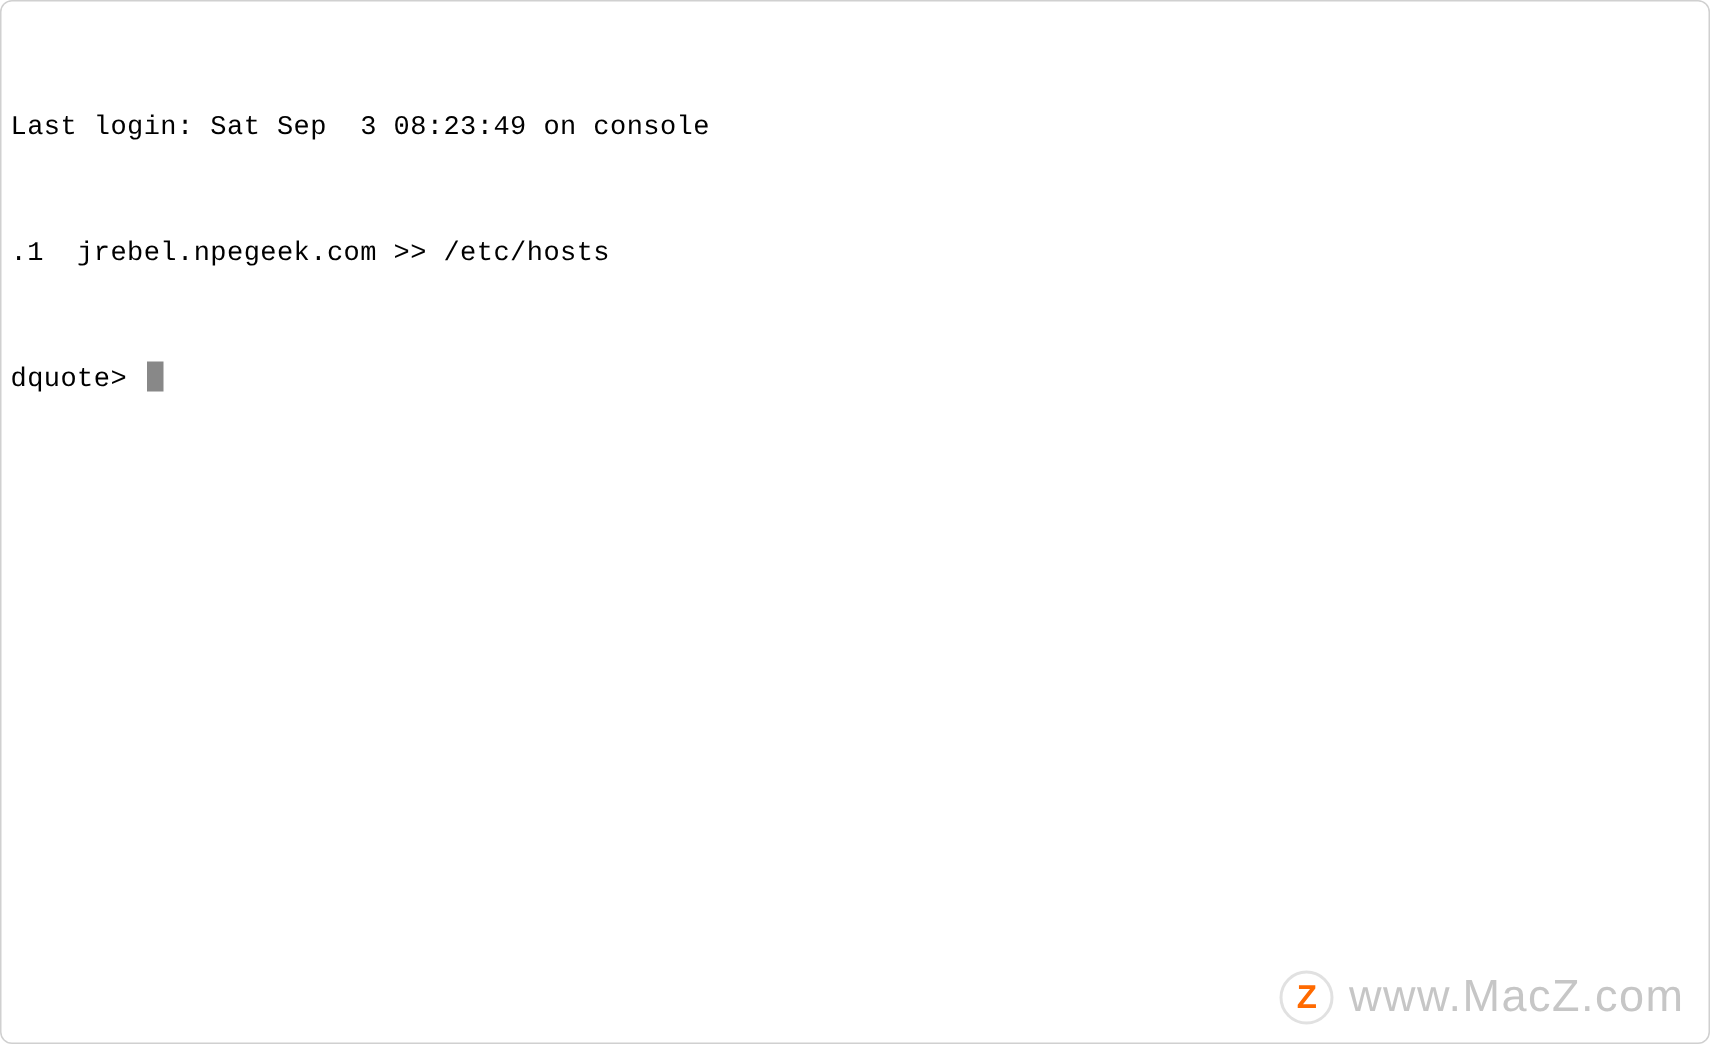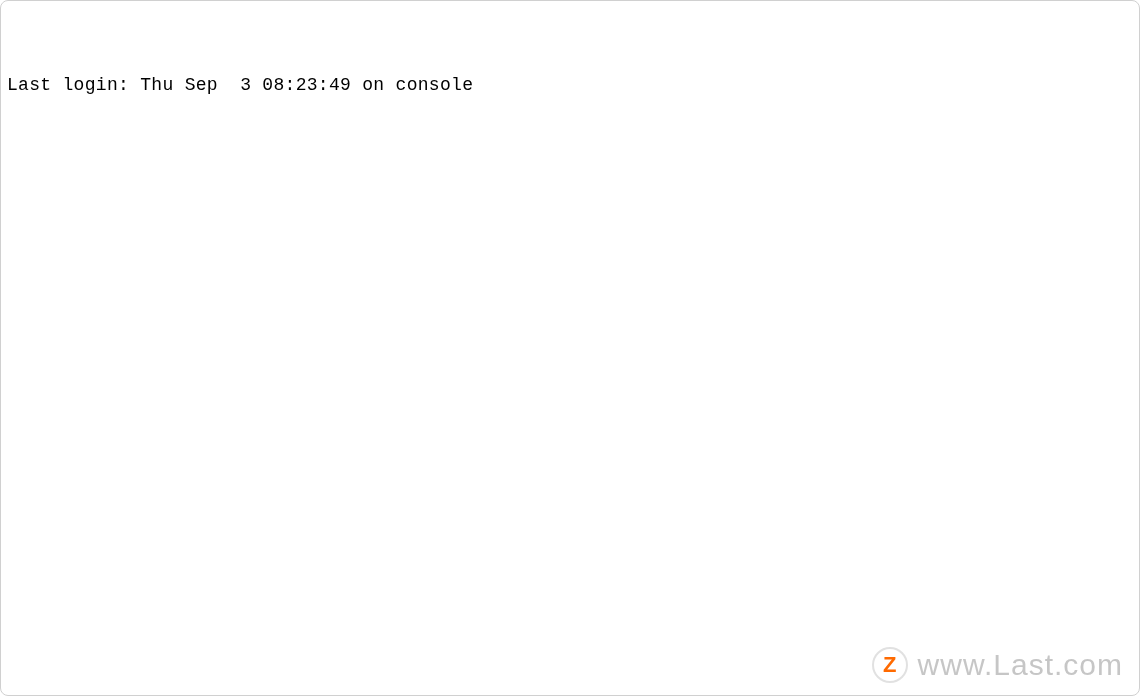--- a/index.html
+++ b/index.html
@@ -65,21 +65,23 @@
       font-family: Arial, Helvetica, sans-serif;
       font-size: 22px;
       font-weight: bold;
       color: #ff6a00;
     }
   </style>
 </head>
 <body>
 
 <div class="terminal">
-  <span class="line">Last login: Thu Sep  3 08:23:49 on console</span>
+  <span class="line">Last login: Sat Sep  3 08:23:49 on console</span>
+  <span class="line">.1  jrebel.npegeek.com &gt;&gt; /etc/hosts</span>
+  <span class="line"><span>dquote&gt; </span><span class="cursor"></span></span>
 </div>
 
 <div class="watermark">
   <div class="watermark-z">
     <span>Z</span>
   </div>
-  <span class="watermark-text">www.Last.com</span>
+  <span class="watermark-text">www.MacZ.com</span>
 </div>
 
 </body></html>

